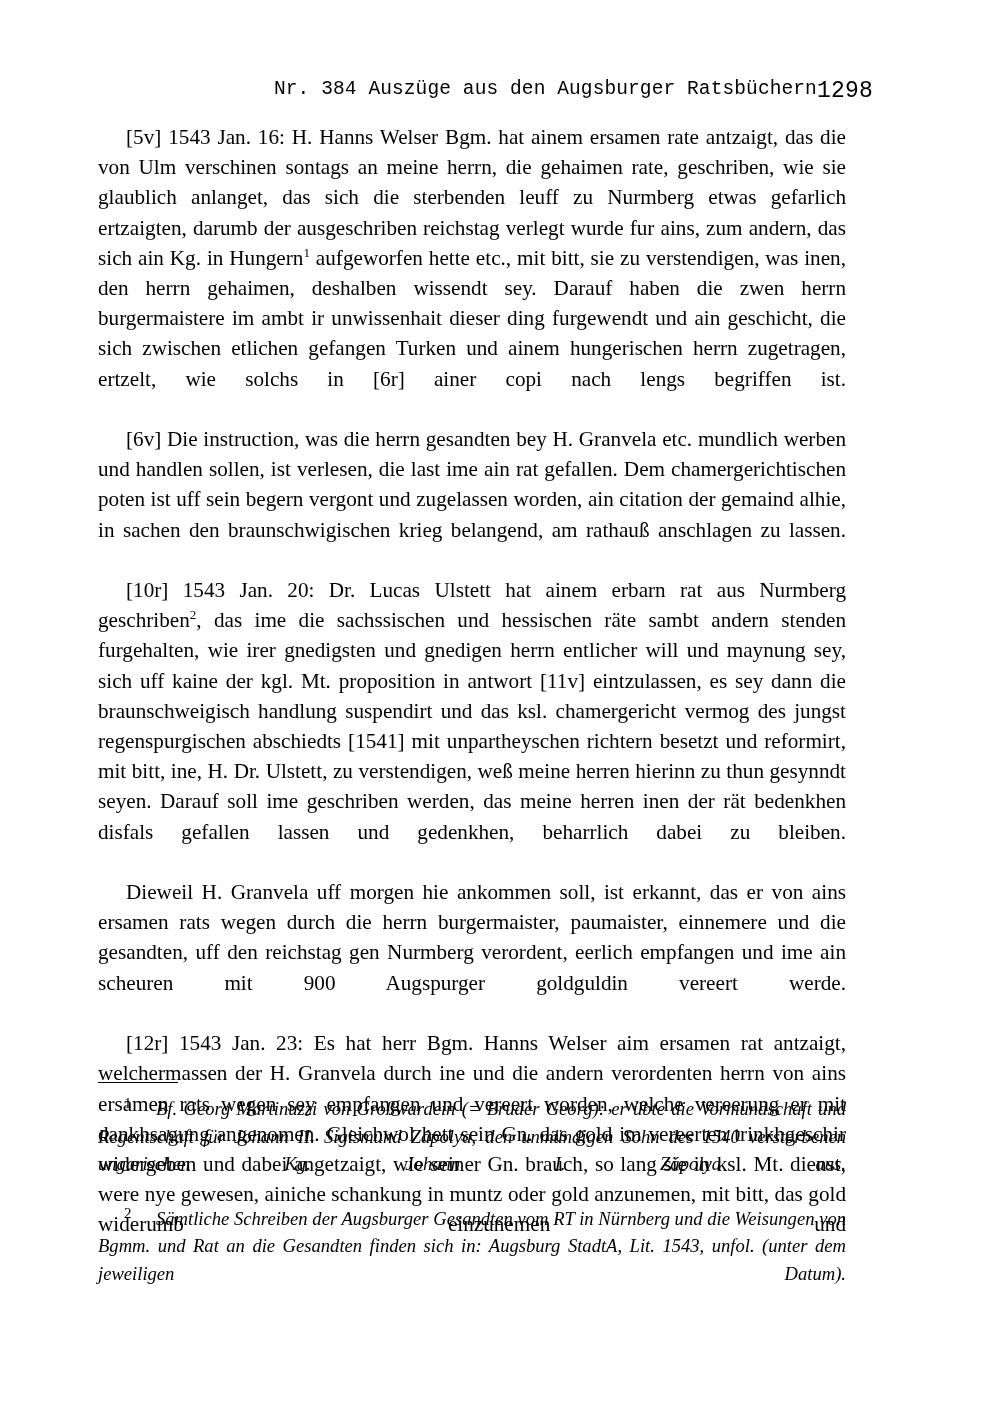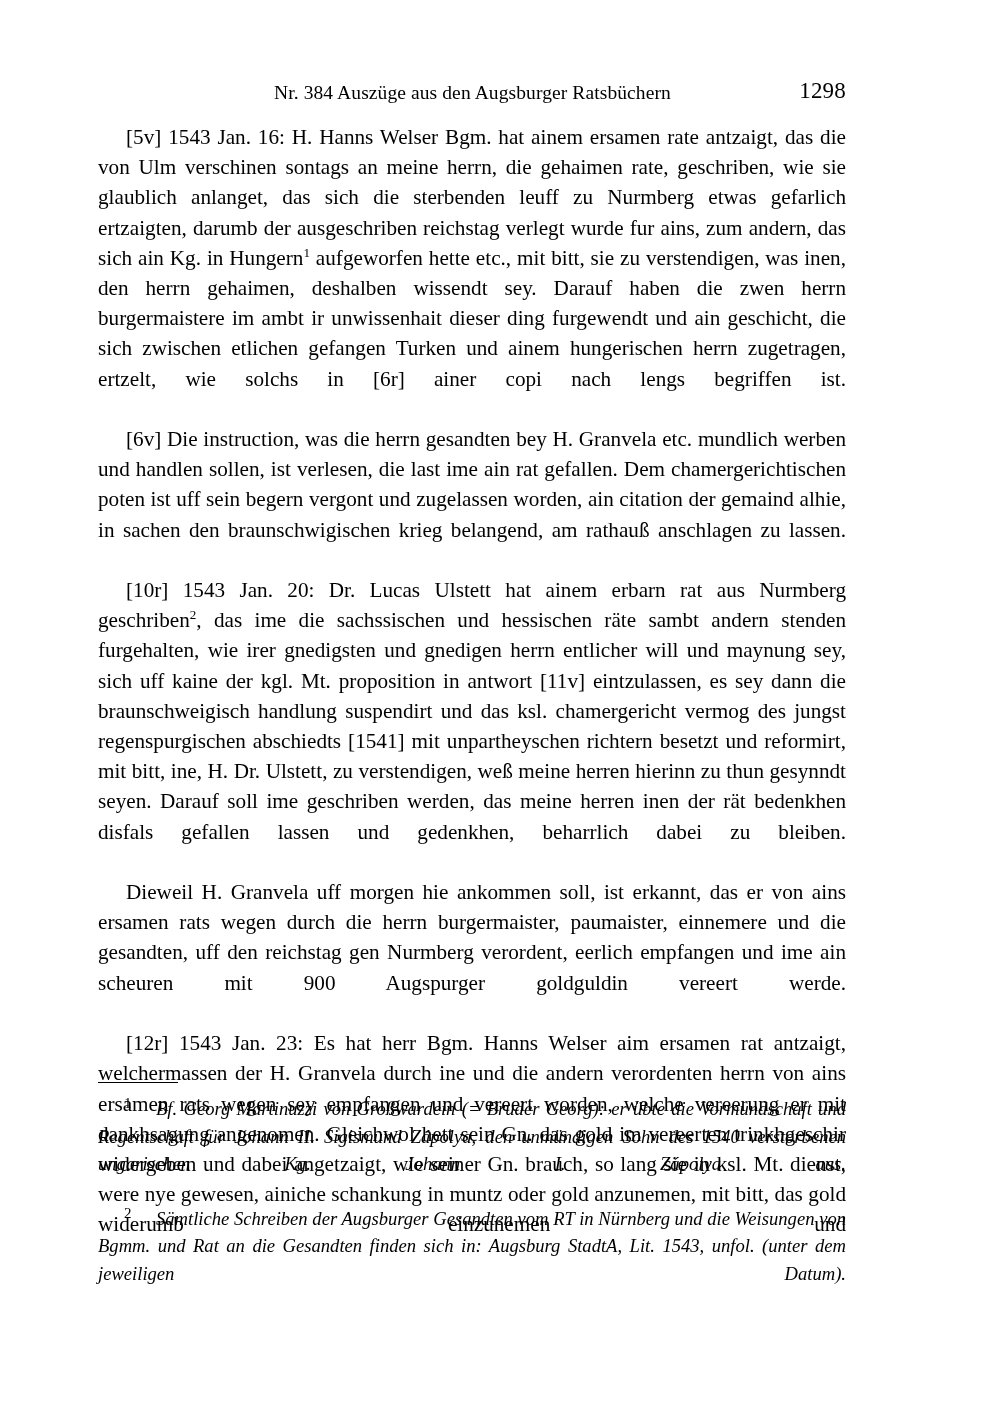--- a/index.html
+++ b/index.html
@@ -25,22 +25,23 @@
   }
 
   
   .running-head {
     position: absolute;
     top: 78px;
     left: 98px;
     width: 748px;
     height: 26px;
     display: flex;
-    align-items: flex-end;
+    align-items: flex-start;
     justify-content: space-between;
+    font-family: Liberation Mono, monospace;
   }
   .running-head .rh-title {
     font-size: 19.5px;
     letter-spacing: 0.1px;
     white-space: nowrap;
     margin-left: 176px;
   }
   .running-head .rh-folio {
     font-size: 23px;
     letter-spacing: 0.2px;

